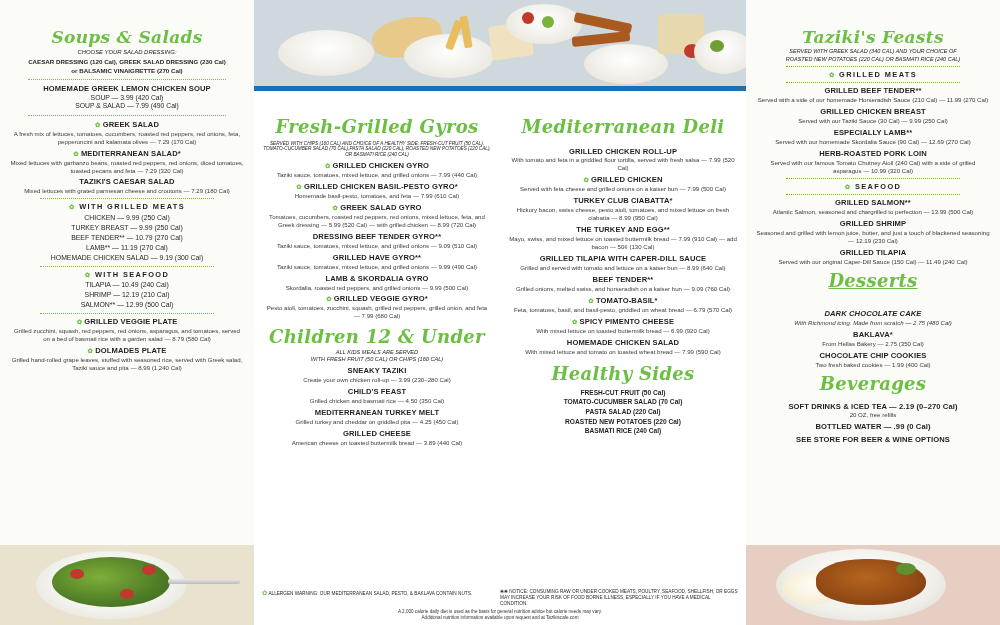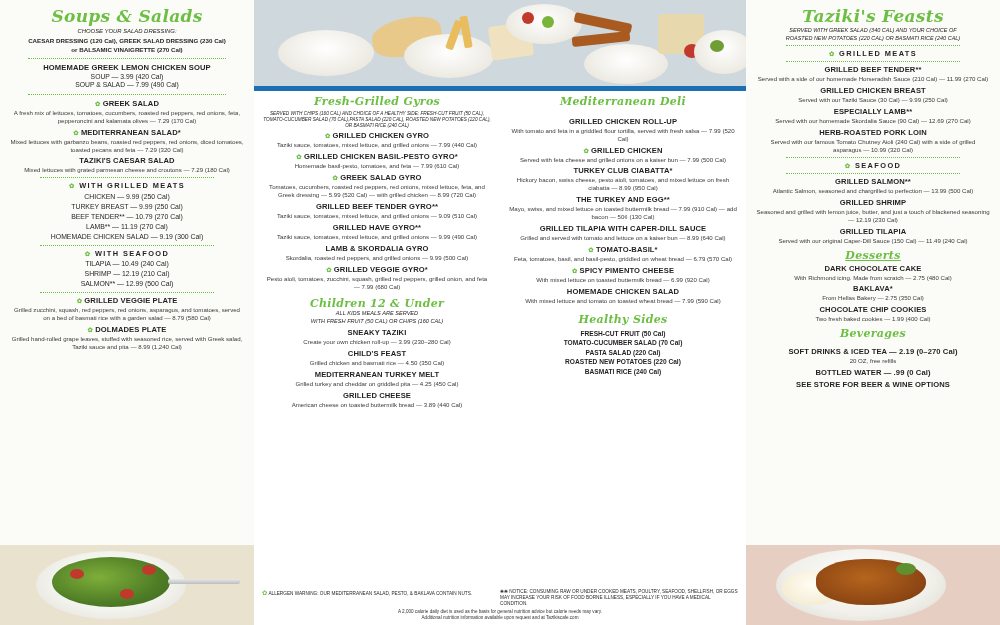--- a/index.html
+++ b/index.html
@@ -15,23 +15,24 @@
   
   .col-left   { width:254px; background:#fbfbf7; position:relative; padding:6px 10px 0 10px; }
   .col-mid    { width:492px; background:#ffffff; position:relative; }
   .col-right  { width:254px; background:#fbfbf7; position:relative; padding:6px 10px 0 10px; }
   .script {
     font-family:"DejaVu Serif", serif;
     font-style:italic; font-weight:bold;
     color:#6cbf43;
     text-align:center;
     letter-spacing:.3px;
+    margin-top:21px;
   }
   .script.s1 { font-size:17px; }
-  .script.s2 { font-size:11px; }
+  .script.s2 { font-size:18px; }
 
   .ctr { text-align:center; }
   .it { font-style:italic; }
   .b { font-weight:bold; }
   .xtiny { font-size:4.7px; }
 
   .item { text-align:center; margin:3px 0; }
   .item .nm { font-weight:bold; font-size:7.6px; letter-spacing:.1px; }
   .item .ds { font-size:6.1px; line-height:1.3; color:#3a3a3a; margin-top:.5px; }
 
@@ -232,21 +233,21 @@
         </div>
         <div class="item">
           <div class="nm"><span class="leaf">✿</span> <span>GRILLED CHICKEN BASIL-PESTO GYRO*</span></div>
           <div class="ds">Homemade basil-pesto, tomatoes, and feta — 7.99 (610 Cal)</div>
         </div>
         <div class="item">
           <div class="nm"><span class="leaf">✿</span> <span>GREEK SALAD GYRO</span></div>
           <div class="ds">Tomatoes, cucumbers, roasted red peppers, red onions, mixed lettuce, feta, and Greek dressing — 5.99 (520 Cal) — with grilled chicken — 8.99 (720 Cal)</div>
         </div>
         <div class="item">
-          <div class="nm">GRILLED BEEF TENDER GYRO**</div>
+          <div class="nm">DRESSING BEEF TENDER GYRO**</div>
           <div class="ds">Taziki sauce, tomatoes, mixed lettuce, and grilled onions — 9.09 (510 Cal)</div>
         </div>
         <div class="item">
           <div class="nm">GRILLED HAVE GYRO**</div>
           <div class="ds">Taziki sauce, tomatoes, mixed lettuce, and grilled onions — 9.99 (490 Cal)</div>
         </div>
         <div class="item">
           <div class="nm">LAMB &amp; SKORDALIA GYRO</div>
           <div class="ds">Skordalia, roasted red peppers, and grilled onions — 9.99 (500 Cal)</div>
         </div>
@@ -292,20 +293,24 @@
           <div class="nm">TURKEY CLUB CIABATTA*</div>
           <div class="ds">Hickory bacon, swiss cheese, pesto aioli, tomatoes, and mixed lettuce on fresh ciabatta — 8.99 (950 Cal)</div>
         </div>
         <div class="item">
           <div class="nm">THE TURKEY AND EGG**</div>
           <div class="ds">Mayo, swiss, and mixed lettuce on toasted buttermilk bread — 7.99 (910 Cal) — add bacon — 50¢ (130 Cal)</div>
         </div>
         <div class="item">
           <div class="nm">GRILLED TILAPIA WITH CAPER-DILL SAUCE</div>
           <div class="ds">Grilled and served with tomato and lettuce on a kaiser bun — 8.99 (640 Cal)</div>
+        </div>
+        <div class="item">
+          <div class="nm">BEEF TENDER**</div>
+          <div class="ds">Grilled onions, melted swiss, and horseradish on a kaiser bun — 9.09 (760 Cal)</div>
         </div>
         <div class="item">
           <div class="nm"><span class="leaf">✿</span> <span>TOMATO-BASIL*</span></div>
           <div class="ds">Feta, tomatoes, basil, and basil-pesto, griddled on wheat bread — 6.79 (570 Cal)</div>
         </div>
         <div class="item">
           <div class="nm"><span class="leaf">✿</span> <span>SPICY PIMENTO CHEESE</span></div>
           <div class="ds">With mixed lettuce on toasted buttermilk bread — 6.99 (920 Cal)</div>
         </div>
         <div class="item">
@@ -377,21 +382,21 @@
     <div class="item">
       <div class="nm">GRILLED SHRIMP</div>
       <div class="ds">Seasoned and grilled with lemon juice, butter, and just a touch of blackened seasoning — 12.19 (230 Cal)</div>
     </div>
     <div class="item">
       <div class="nm">GRILLED TILAPIA</div>
       <div class="ds">Served with our original Caper-Dill Sauce (150 Cal) — 11.49 (240 Cal)</div>
     </div>
 
     <div class="script s2" style="margin-top:4px;text-decoration:underline;">Desserts</div>
-    <div class="item" style="margin-top:1px;">
+    <div class="item" style="margin-top:17px;font-style:italic;">
       <div class="nm">DARK CHOCOLATE CAKE</div>
       <div class="ds">With Richmond icing. Made from scratch — 2.75 (480 Cal)</div>
     </div>
     <div class="item">
       <div class="nm">BAKLAVA*</div>
       <div class="ds">From Hellas Bakery — 2.75 (350 Cal)</div>
     </div>
     <div class="item">
       <div class="nm">CHOCOLATE CHIP COOKIES</div>
       <div class="ds">Two fresh baked cookies — 1.99 (400 Cal)</div>

